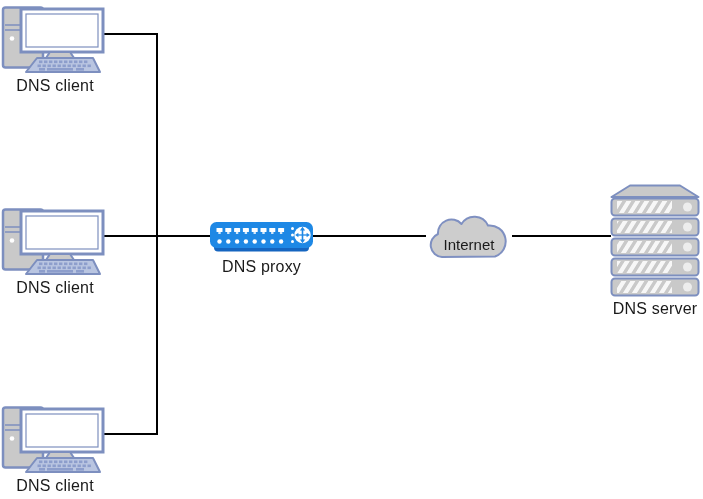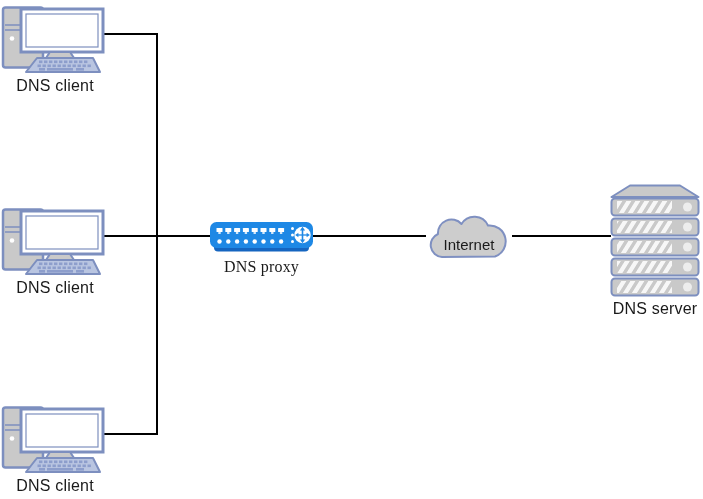--- a/index.html
+++ b/index.html
@@ -8,21 +8,21 @@
     font-family:"Liberation Sans", sans-serif; overflow:hidden;
   }
   .wires { position:absolute; left:0; top:0; }
   .wires path { stroke:var(--c-line,#000); stroke-width:1.2; fill:none; shape-rendering:crispEdges; }
   .node { position:absolute; display:flex; flex-direction:column; align-items:center; }
   .node .label {
     font-size:16px; letter-spacing:.2px; color:var(--c-label-text,#1a1a1a);
     white-space:nowrap; line-height:1.1;
   }
   .client .label { margin-top:0; }
-  .proxy  .label { margin-top:6px;font-family:Liberation Serif, serif; }
+  .proxy  .label { margin-top:6px; }
   .server .label { margin-top:2px; }
   .cloud-text { font-size:15px; fill:var(--c-label-text,#1a1a1a); }
 </style>
 </head>
 <body>
 
 <div class="canvas">
 
   <svg width="0" height="0" style="position:absolute" aria-hidden="true">
     <defs>

